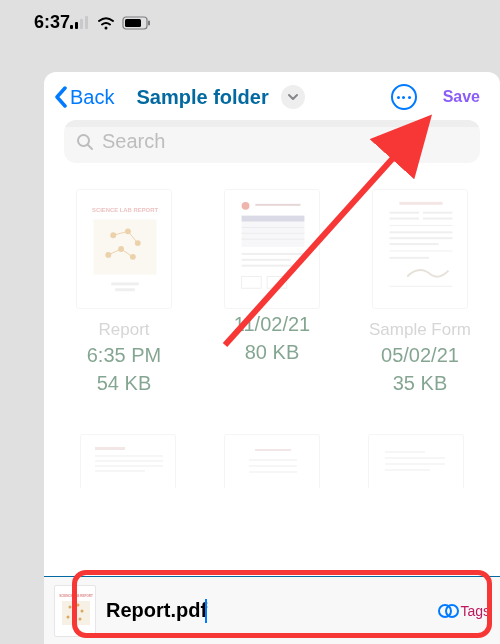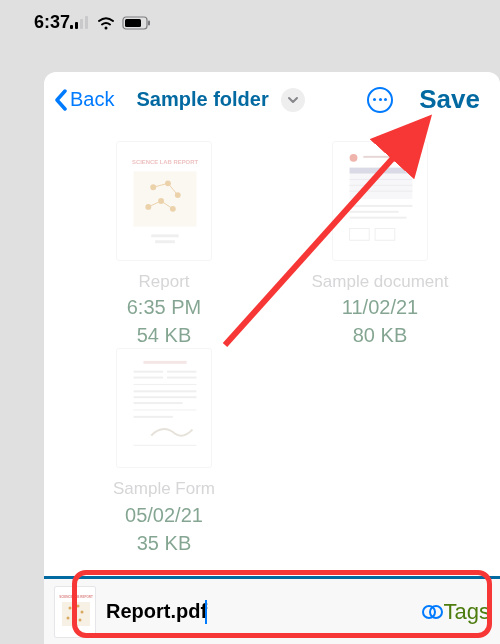--- a/index.html
+++ b/index.html
@@ -87,42 +87,42 @@
       display: flex;
       gap: 2.5px;
     }
     .more-dots span {
       width: 3px;
       height: 3px;
       border-radius: 50%;
       background: #007aff;
     }
     .save-btn {
-      color: #0369a1;
-      font-size: 26px;
+      color: #8b5cf6;
+      font-size: 16px;
       font-weight: 700;
       cursor: pointer;
     }
     .search-wrap {
       padding: 0 20px 10px 20px;
     }
     .search-box {
       background: #eeeeef;
       border-radius: 12px;
       display: flex;
       align-items: center;
       padding: 10px 12px;
       gap: 8px;
       color: #808085;
       font-size: 20px;
     }
     .files-grid {
       display: grid;
-      grid-template-columns: repeat(2, 1fr);
-      gap: 0;
+      grid-template-columns: repeat(3, 1fr);
+      gap: 12px;
       padding: 16px 12px 0 12px;
     }
     .file-item {
       display: flex;
       flex-direction: column;
       align-items: center;
       padding: 0 4px;
     }
     .file-thumb {
       width: 96px;
@@ -157,21 +157,21 @@
       background: rgba(255,255,255,0.48);
       pointer-events: none;
     }
     .bottom-bar {
       position: absolute;
       left: 0;
       right: 0;
       bottom: 0;
       height: 68px;
       background: #f8f8f9;
-      border-top: 3px solid #0369a1;
+      border-top: 1px solid #0369a1;
       display: flex;
       align-items: center;
       padding: 0 10px;
       gap: 10px;
     }
     .mini-thumb {
       width: 42px;
       height: 52px;
       background: #fff;
       border: 1px solid #e6e6e9;
@@ -198,22 +198,22 @@
       display: inline-block;
       width: 2px;
       height: 24px;
       background: #007aff;
       vertical-align: middle;
       margin-left: -2px;
     }
     .tags-btn {
       display: flex;
       align-items: center;
-      color: #4d7c0f;
-      font-size: 22px;
+      color: #be185d;
+      font-size: 14px;
       font-weight: 500;
     }
     .highlight-box {
       position: absolute;
       border: 5px solid #f63735;
       border-radius: 14px;
       pointer-events: none;
     }
     .arrow-svg {
       position: absolute;
@@ -280,20 +280,29 @@
     <div class="more-btn">
       <div class="more-dots">
         <span></span>
           <span></span>
           <span></span>
       </div>
     </div>
     <div class="save-btn">Save</div>
   </div>
 
+  <div class="search-wrap">
+    <div class="search-box">
+      <svg width="18" height="18" viewBox="0 0 18 18">
+        <circle cx="7.5" cy="7.5" r="5.5" stroke="#808085" stroke-width="2" fill="none"></circle>
+        <line x1="12" y1="12" x2="16" y2="16" stroke="#808085" stroke-width="2" stroke-linecap="round"></line>
+      </svg>
+      <span>Search</span>
+    </div>
+  </div>
 
   <div class="files-grid">
     <div class="file-item">
       <div class="file-thumb">
         <svg width="84" height="108" viewBox="0 0 84 108">
           <text x="42" y="16" text-anchor="middle" font-size="6" fill="#d88" font-weight="700">SCIENCE LAB REPORT</text>
           <rect x="10" y="24" width="64" height="56" fill="#f7f0e4"></rect>
           <circle cx="30" cy="40" r="3" fill="#d9a95f"></circle>
             <circle cx="45" cy="36" r="3" fill="#d9a95f"></circle>
           <circle cx="55" cy="48" r="3" fill="#d9a95f"></circle>
@@ -323,21 +332,20 @@
           <line x1="10" y1="32" x2="74" y2="32" stroke="#d8d8e0"></line>
           <line x1="10" y1="38" x2="74" y2="38" stroke="#d8d8e0"></line>
           <line x1="10" y1="44" x2="74" y2="44" stroke="#d8d8e0"></line>
           <rect x="10" y="58" width="64" height="2" fill="#e0e0e0"></rect>
           <rect x="10" y="64" width="50" height="2" fill="#e0e0e0"></rect>
           <rect x="10" y="70" width="58" height="2" fill="#e0e0e0"></rect>
           <rect x="10" y="82" width="20" height="12" fill="none" stroke="#e0e0e0"></rect>
           <rect x="36" y="82" width="20" height="12" fill="none" stroke="#e0e0e0"></rect>
         </svg>
       </div>
-      <div class="file-name">Sample document</div>
       <div class="file-meta">11/02/21</div>
       <div class="file-meta">80 KB</div>
     </div>
 
     <div class="file-item">
       <div class="file-thumb">
         <svg width="84" height="108" viewBox="0 0 84 108">
           <rect x="20" y="6" width="44" height="3" fill="#ecd0d0"></rect>
           <rect x="10" y="16" width="30" height="2" fill="#e0e0e0"></rect>
           <rect x="44" y="16" width="30" height="2" fill="#e0e0e0"></rect>

